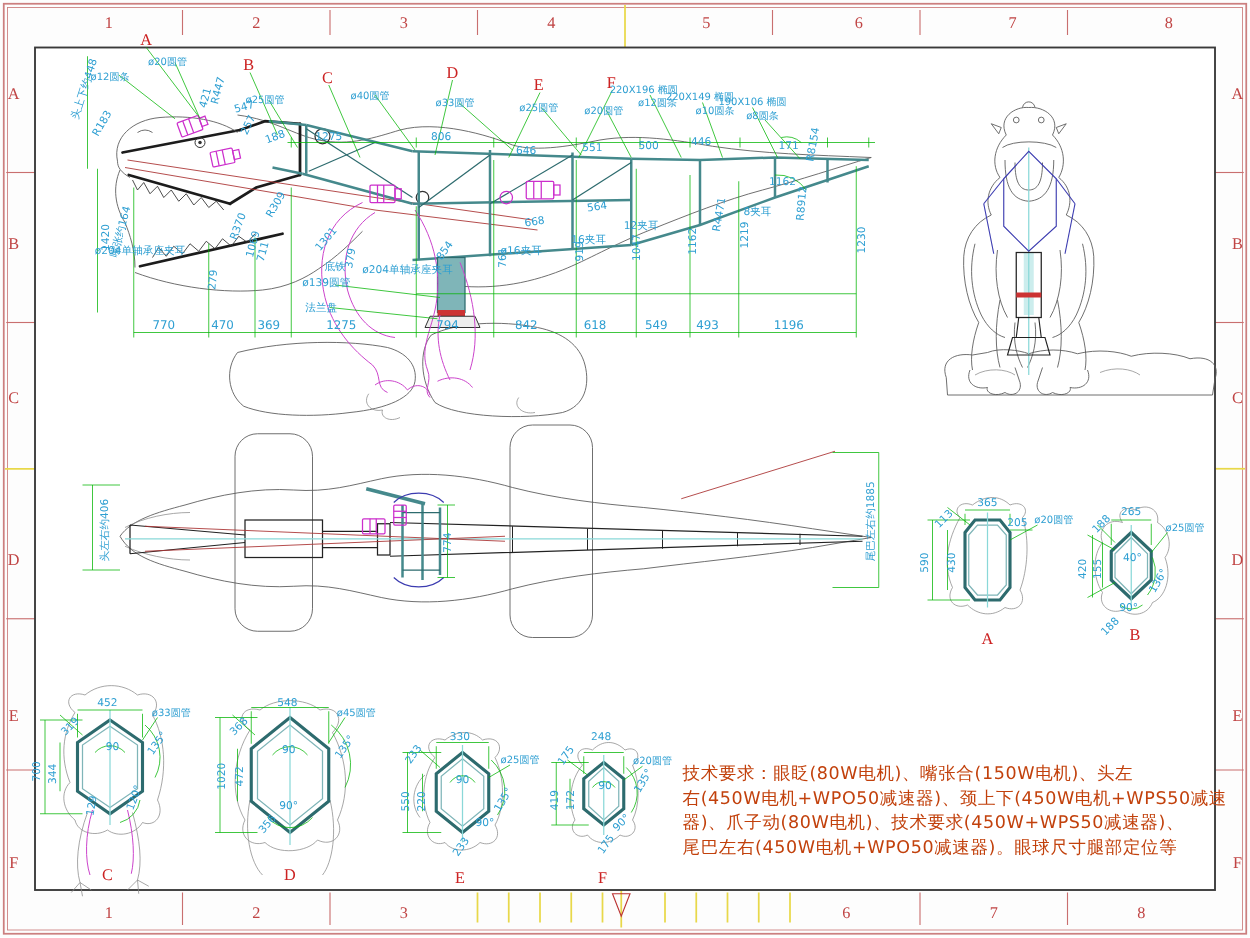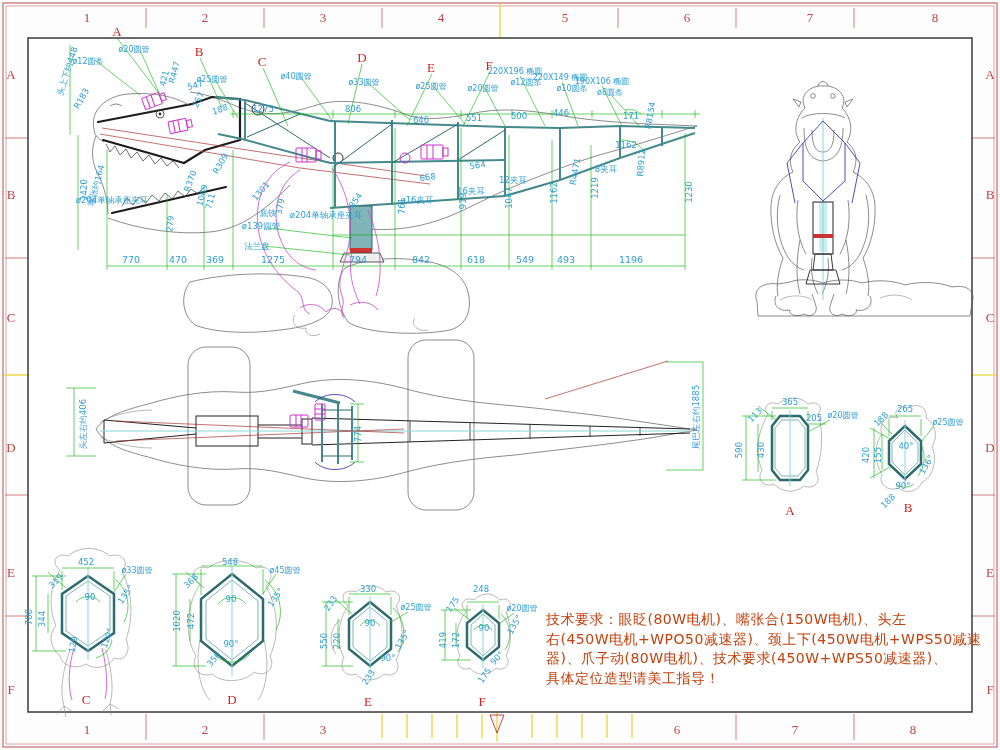--- a/index.html
+++ b/index.html
@@ -628,15 +628,15 @@
         <text x="368" y="706" class="letter">E</text>
         <text x="482" y="706" class="letter">F</text>
       </g>
 </svg>
 
   
   <div id="tech-notes">
     <div>技术要求：眼眨(80W电机)、嘴张合(150W电机)、头左</div>
     <div>右(450W电机+WPO50减速器)、颈上下(450W电机+WPS50减速</div>
     <div>器)、爪子动(80W电机)、技术要求(450W+WPS50减速器)、</div>
-    <div>具体定位造型请美工指导！</div>
+    <div>尾巴左右(450W电机+WPO50减速器)。眼球尺寸腿部定位等</div>
   </div>
 </div>
 
 </body></html>

